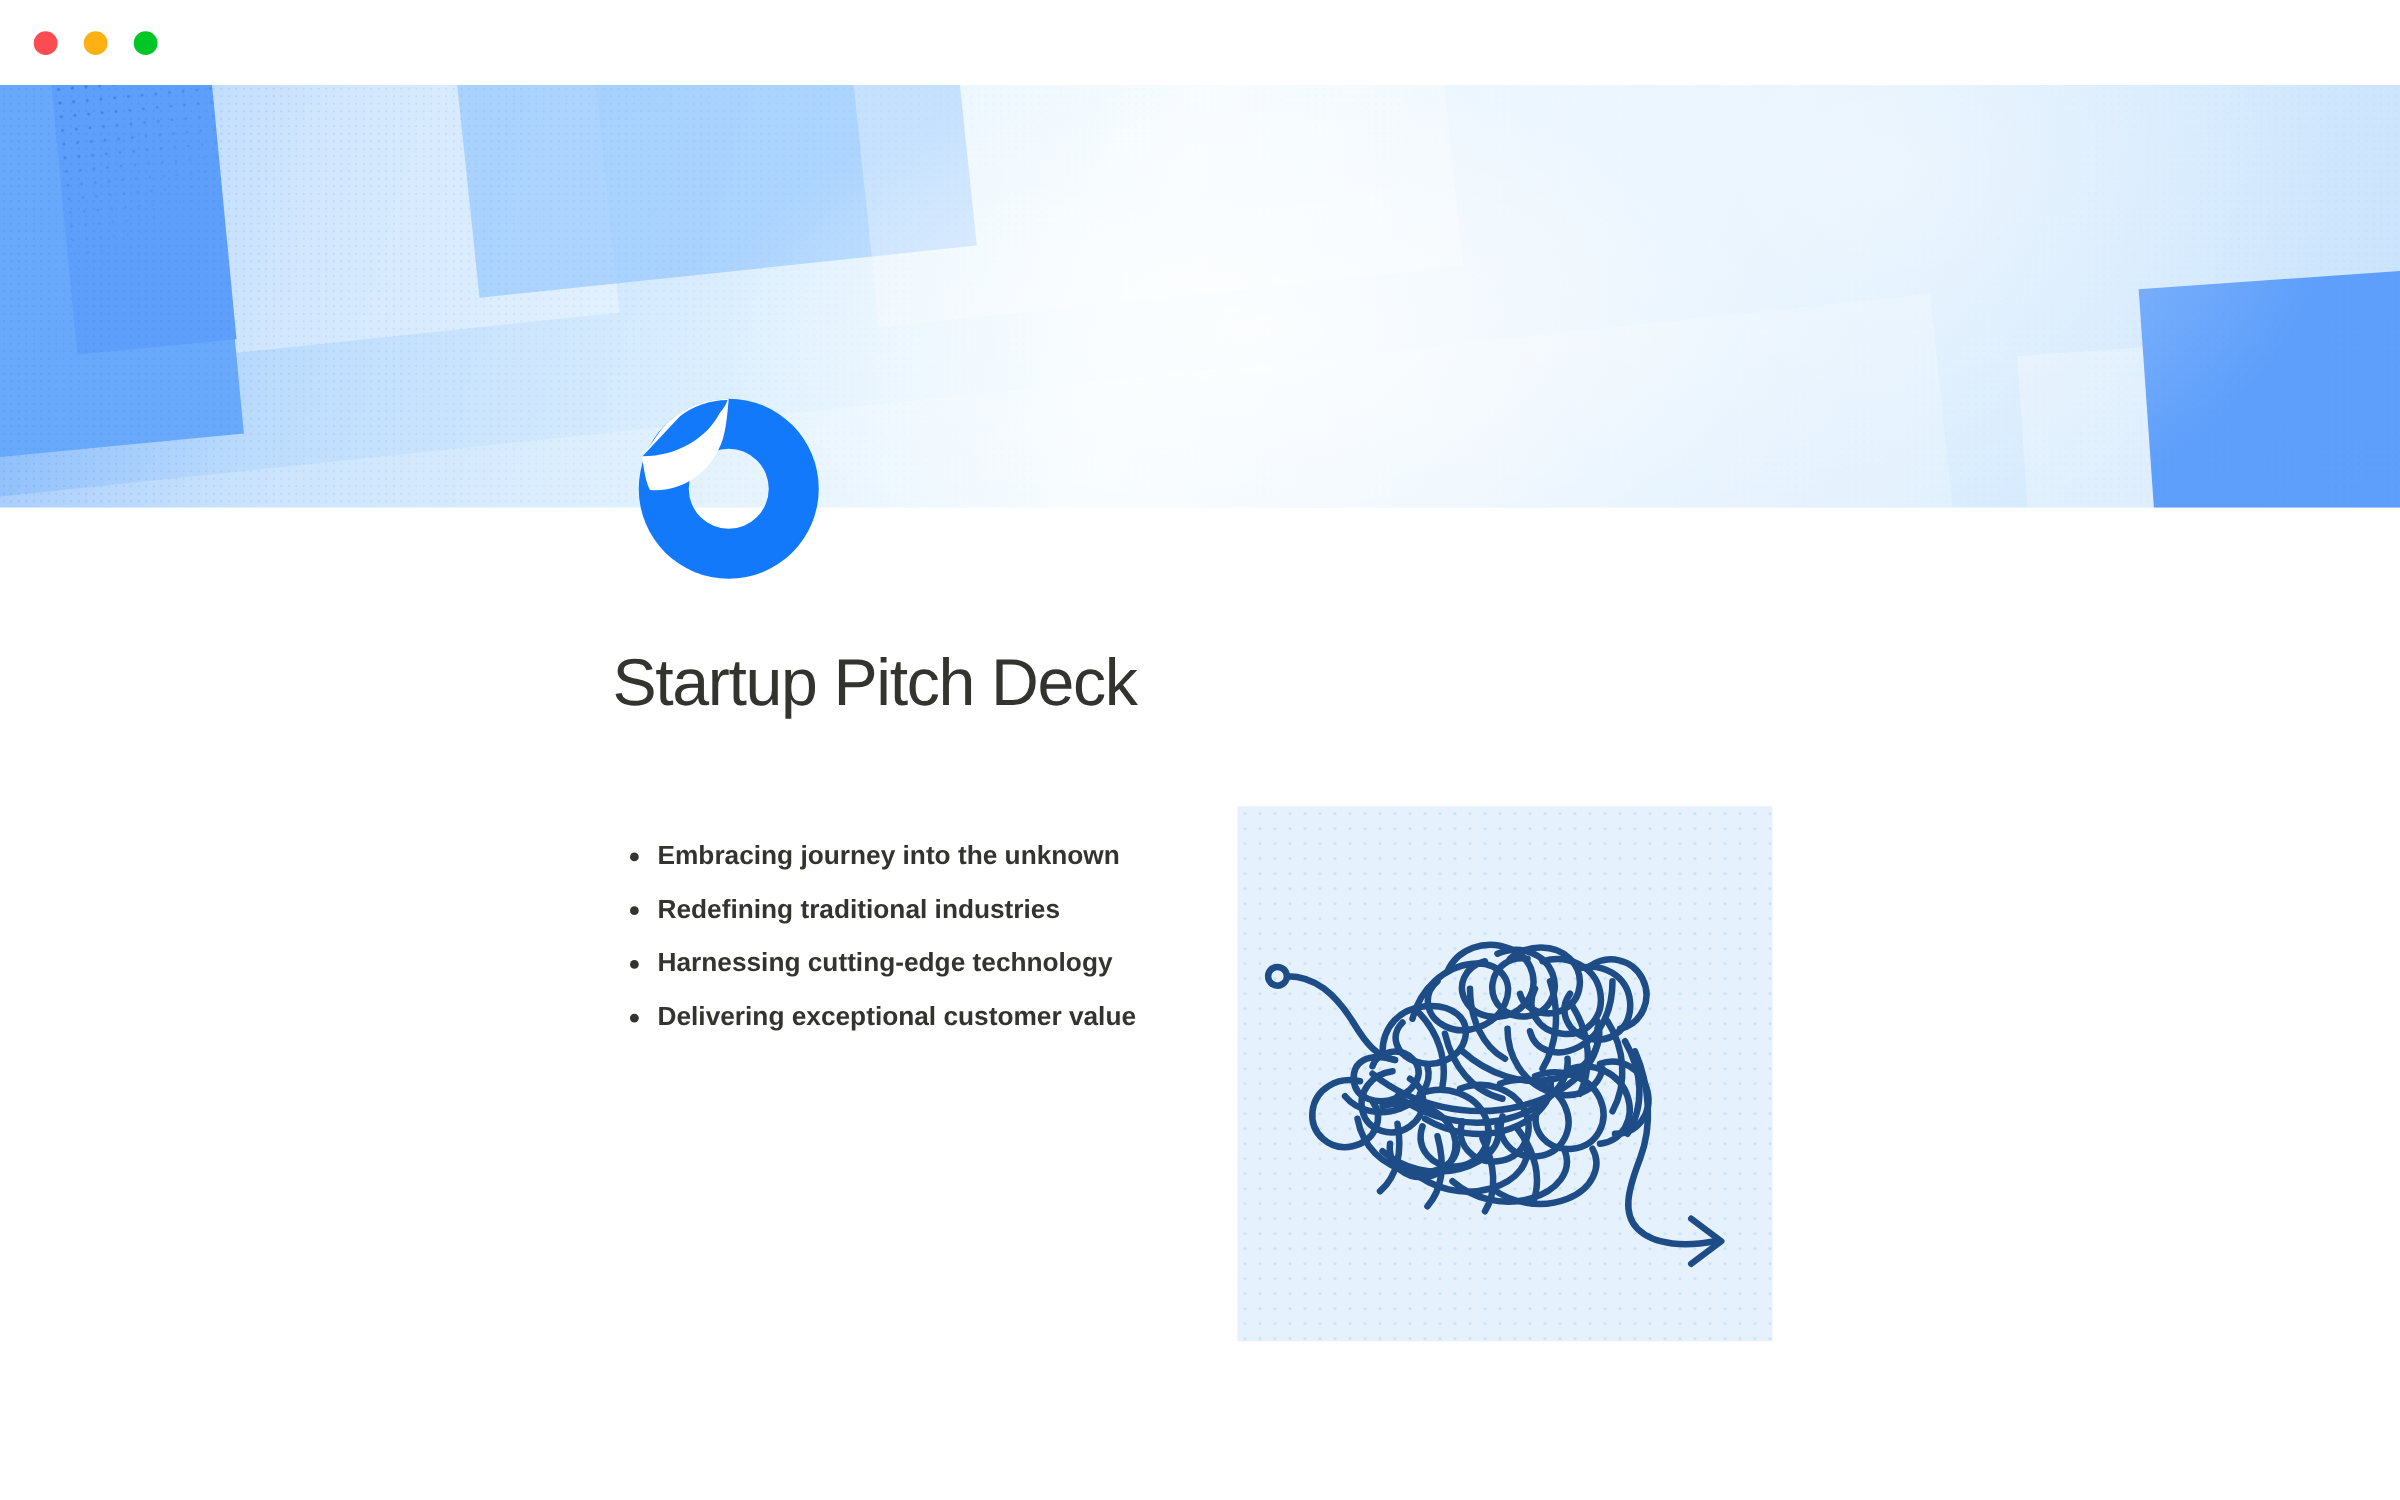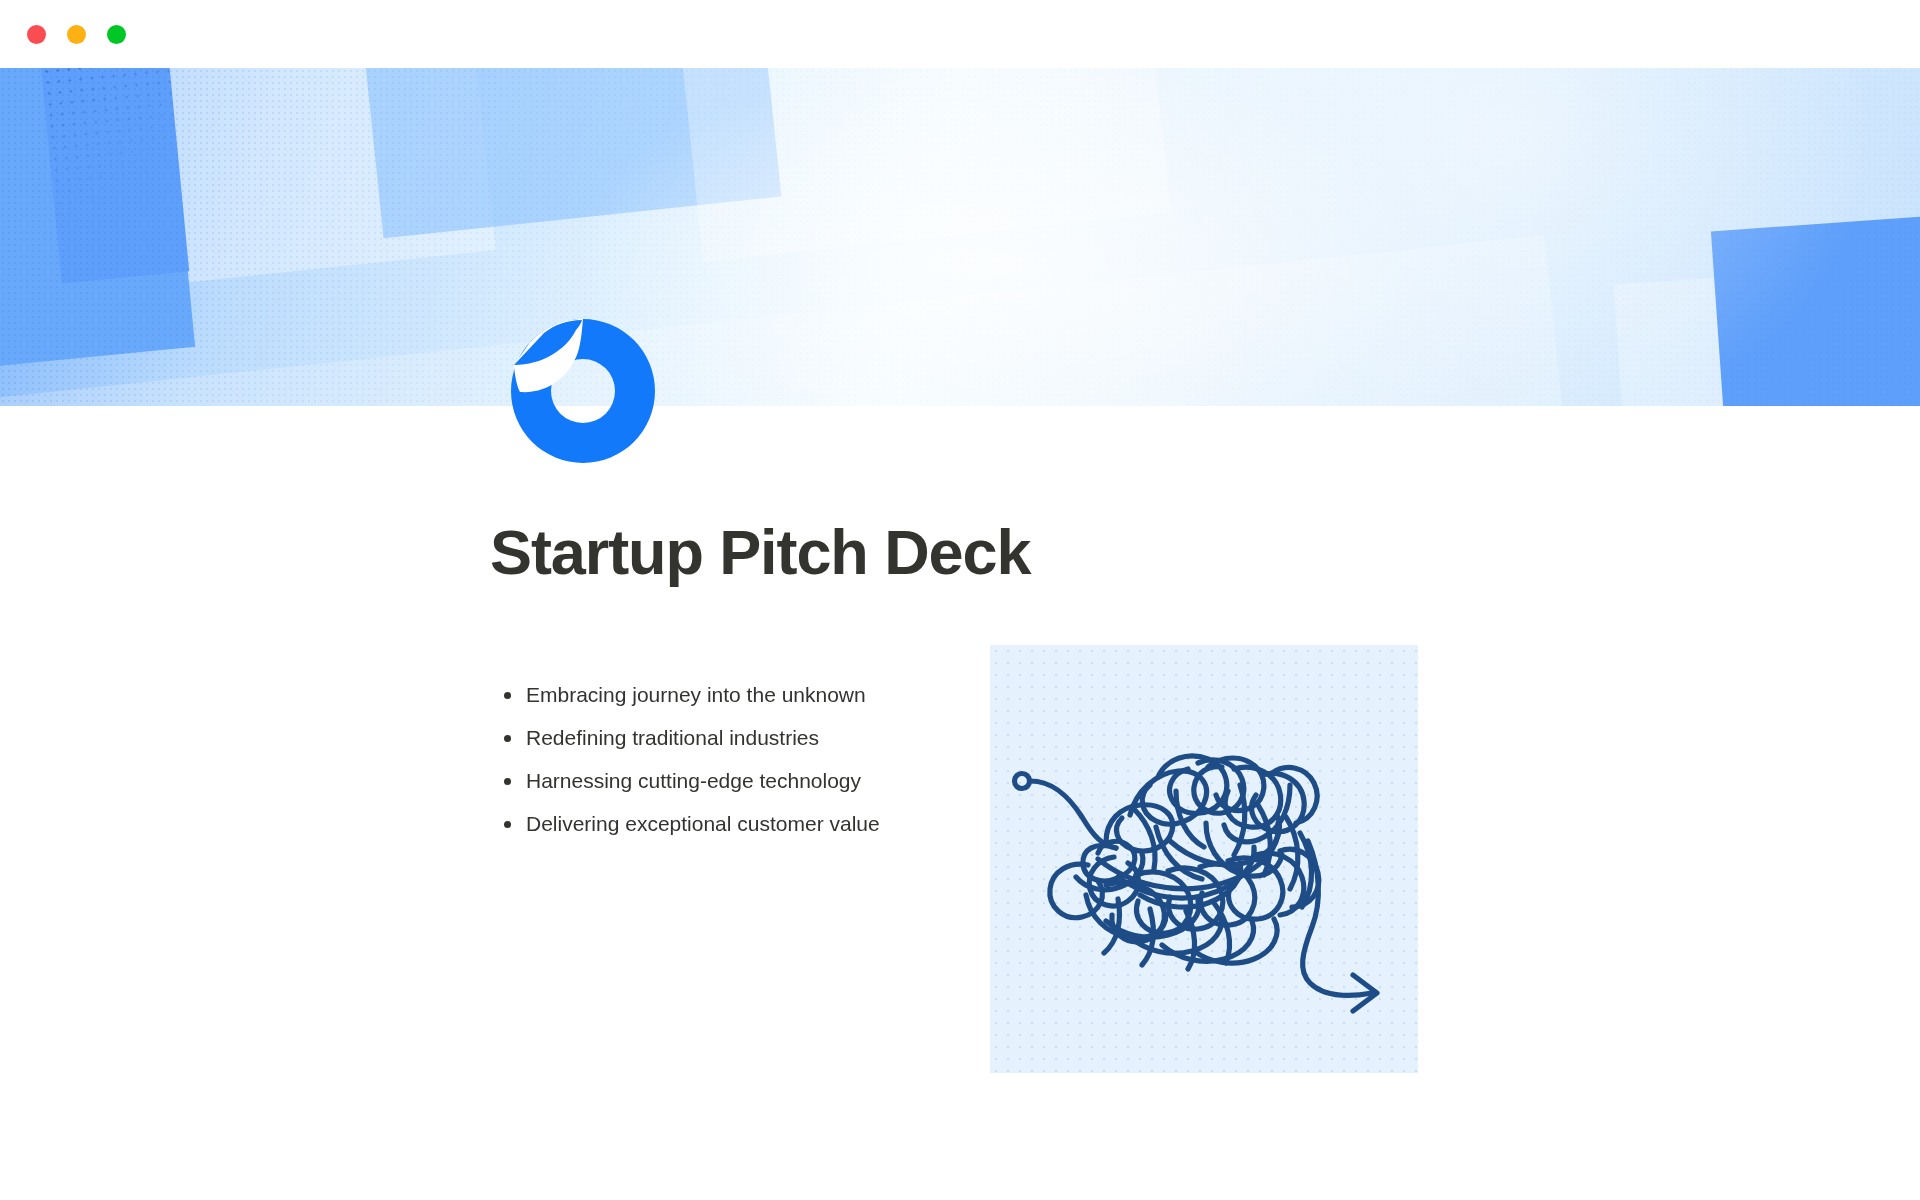--- a/index.html
+++ b/index.html
@@ -90,34 +90,34 @@
     background:rgba(255,255,255,.22); transform:rotate(-6deg);
   }
 
   
   .content { position:absolute; left:0; top:406px; width:1920px; }
 
   .logo-wrap { position:absolute; left:508px; top:-90px; width:150px; height:150px; }
 
   .page-title {
     position:absolute; left:490px; top:110px;
-    font-size:63px; font-weight:700; letter-spacing:-1.1px;
+    font-size:53px; font-weight:400; letter-spacing:-1.1px;
     color:#333330;
     text-align:center;
   }
 
   .columns { position:absolute; left:490px; top:237px; width:950px; }
 
   .left-col { position:absolute; left:0; top:0; width:430px; }
   .headline {
     font-size:38px; font-weight:700; line-height:52px;
     letter-spacing:-.5px; color:#333330;
     width:420px;
   }
-  .bullets { list-style:none; margin-top:40px; }
+  .bullets { list-style:none; margin-top:30px;font-weight:bold; }
   .bullets li {
     position:relative; padding-left:36px;
     font-size:21px; line-height:24px; color:#333330;
     margin-bottom:19px;
   }
   .bullets li .bullet-dot {
     position:absolute; left:14px; top:9px;
     width:7px; height:7px; border-radius:50%; background:#333330;
   }
 

